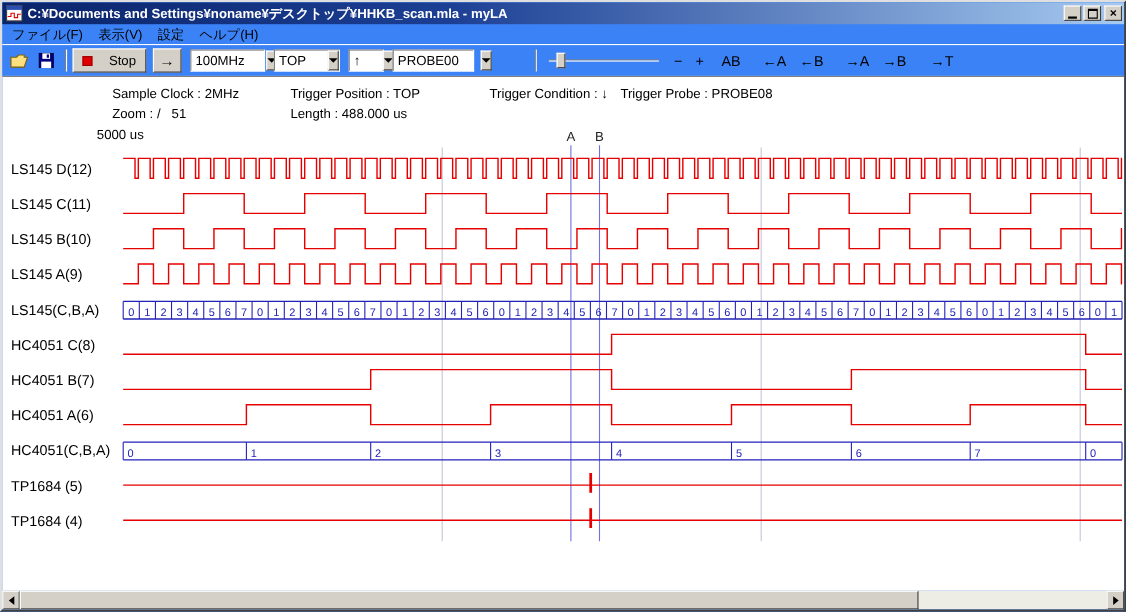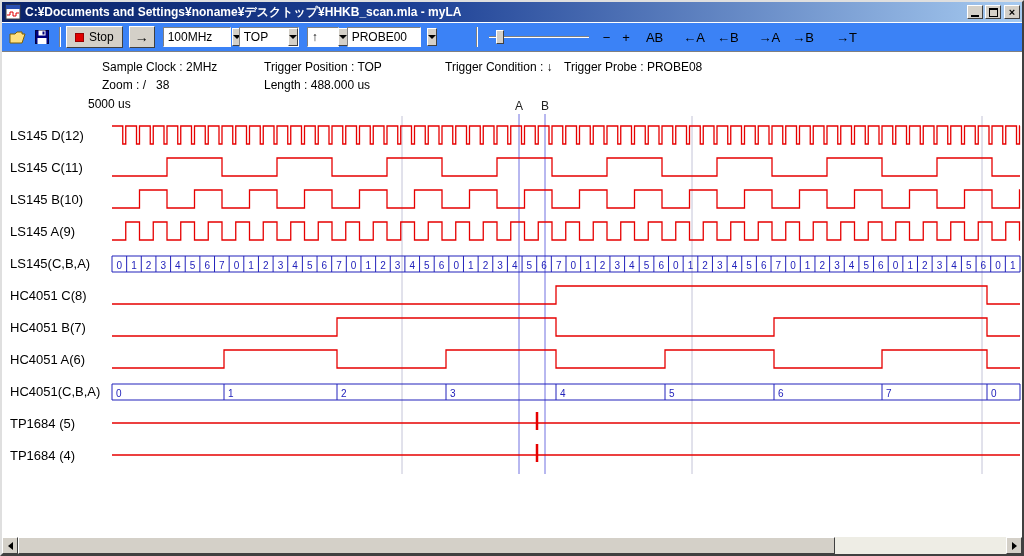--- a/index.html
+++ b/index.html
@@ -35,21 +35,21 @@
     height:29px; border-top:1px solid #fff; display:flex; align-items:center;
     padding-left:4px; flex:0 0 auto; font-size:12px;
   }
   .tool-icon-btn { width:24px; height:22px; background:transparent; border:1px solid transparent;
     display:flex; align-items:center; justify-content:center; }
   .tsep { width:2px; height:20px; border-left:1px solid #808080; border-right:1px solid #fff;
     margin:0 5px; }
   .tool-btn {
     background:#d4d0c8; border:1px solid; border-color:#fff #404040 #404040 #fff;
     font-size:12px; font-family:"Liberation Sans",sans-serif; height:22px;
-    display:flex; align-items:center; justify-content:center; gap:5px; padding:0 8px;
+    display:flex; align-items:center; justify-content:center; gap:15px; padding:0 8px;
   }
   .stop-square { width:9px; height:9px; background:#e00000; border:1px solid #900; }
   .run-btn { width:26px; font-weight:bold; font-size:14px; margin-left:6px; }
   .combo { display:flex; height:20px; margin-left:8px; background:#fff;
     border:1px solid; border-color:#808080 #fff #fff #808080; }
   .combo-value { font-size:12px; padding:2px 20px 0 4px; white-space:nowrap; }
   .combo-arrow-btn { width:16px; height:18px; background:#d4d0c8; margin-left:auto;
     border:1px solid; border-color:#fff #404040 #404040 #fff;
     display:flex; align-items:center; justify-content:center; }
   .tri-down { width:0; height:0; border:4px solid transparent; border-top:4px solid #000; margin-top:4px; }
@@ -101,20 +101,26 @@
         </div>
       <div class="tbtn">
           <div class="glyph-max"></div>
         </div>
       <div class="tbtn" style="margin-left:1px">
           <span>×</span>
         </div>
     </div>
   </div>
 
+  <div class="menubar">
+    <span class="menu-item">ファイル(F)</span>
+    <span class="menu-item">表示(V)</span>
+    <span class="menu-item">設定</span>
+    <span class="menu-item">ヘルプ(H)</span>
+  </div>
 
   <div class="toolbar">
     <button class="tool-icon-btn">
       <svg width="18" height="14">
         <path d="M1 4 L6 4 L8 2 L13 2 L13 4 L16 4 L13 13 L1 13 Z" fill="#ffe080" stroke="#806000"></path>
       </svg>
     </button>
     <button class="tool-icon-btn">
       <svg width="14" height="14">
         <rect x="0.5" y="0.5" width="13" height="13" fill="#000080" stroke="#000040"></rect>
@@ -166,21 +172,21 @@
     <button class="flat-btn" style="margin-left:12px">→A</button>
     <button class="flat-btn" style="margin-left:4px">→B</button>
     <button class="flat-btn" style="margin-left:14px">→T</button>
   </div>
 
   <div class="content">
     <span class="info-text" style="left:100px; top:8px">Sample Clock : 2MHz</span>
     <span class="info-text" style="left:262px; top:8px">Trigger Position : TOP</span>
     <span class="info-text" style="left:443px; top:8px">Trigger Condition : ↓</span>
     <span class="info-text" style="left:562px; top:8px">Trigger Probe : PROBE08</span>
-    <span class="info-text" style="left:100px; top:26px">Zoom : /   38</span>
+    <span class="info-text" style="left:100px; top:26px">Zoom : /   51</span>
     <span class="info-text" style="left:262px; top:26px">Length : 488.000 us</span>
     <svg class="wave-svg" width="1024" height="395">
         <line x1="400" y1="20" x2="400" y2="378" stroke="#c4c4d8" stroke-width="1"></line>
         <line x1="690" y1="20" x2="690" y2="378" stroke="#c4c4d8" stroke-width="1"></line>
         <line x1="980" y1="20" x2="980" y2="378" stroke="#c4c4d8" stroke-width="1"></line>
         <text x="86" y="12" font-size="12" fill="#000" font-family="Liberation Sans, sans-serif">5000 us</text>
         <line x1="517" y1="18" x2="517" y2="378" stroke="#7070e0" stroke-width="1"></line>
         <text x="517" y="14" font-size="12" fill="#222" text-anchor="middle" font-family="Liberation Sans, sans-serif">A</text>
         <line x1="543" y1="18" x2="543" y2="378" stroke="#7070e0" stroke-width="1"></line>
         <text x="543" y="14" font-size="12" fill="#222" text-anchor="middle" font-family="Liberation Sans, sans-serif">B</text>

